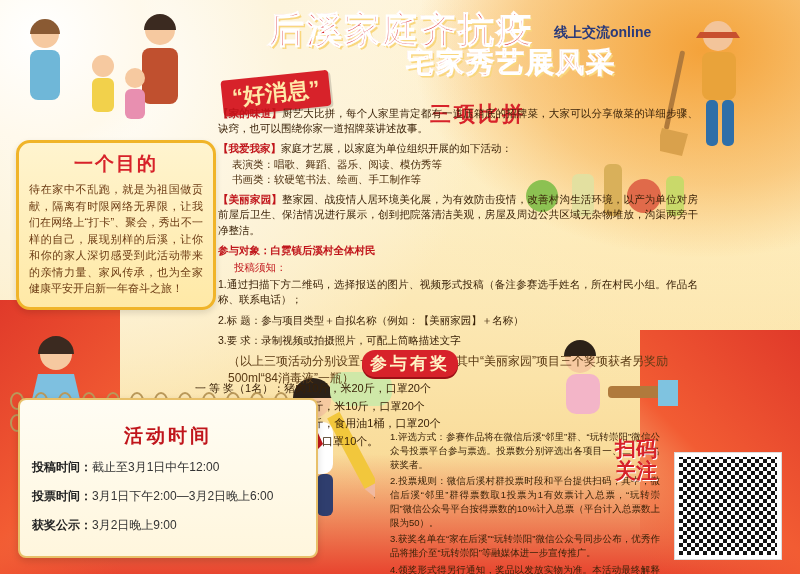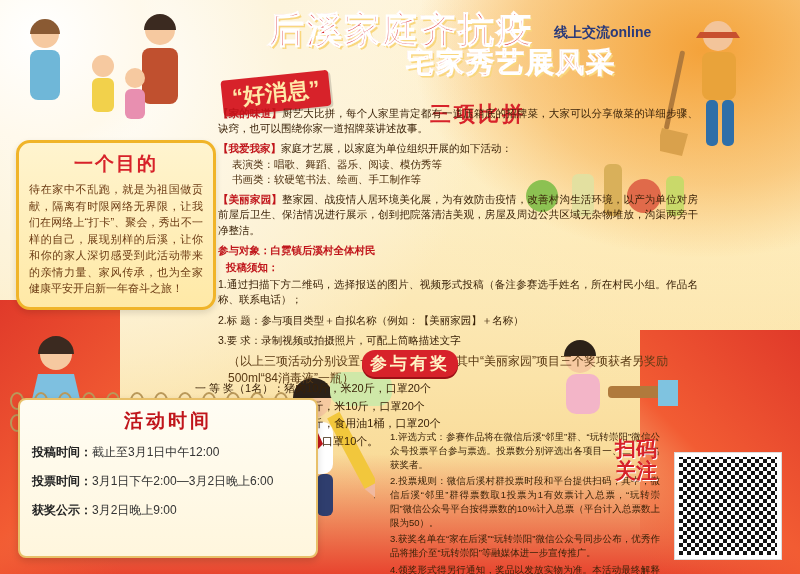--- a/index.html
+++ b/index.html
@@ -88,21 +88,21 @@
 
   
   .content{
     position:absolute;left:218px;top:106px;width:480px;
     font-size:10.5px;color:#3a2208;line-height:1.45;
   }
   .c-row{margin-bottom:5px;text-align:justify;}
   .tagname{color:#c0151b;font-weight:bold;}
   .sub{display:block;padding-left:14px;color:#4a2c0c;}
   .target{color:#c0151b;font-weight:bold;margin:4px 0 2px;}
-  .notice-title{color:#c0151b;font-weight:bold;margin:2px 8px;}
+  .notice-title{color:#c0151b;font-weight:normal;margin:2px 16px;}
   .note-small{font-size:12px;color:#5a3a14;padding-left:10px;}
 
   
   .prize-banner{
     position:absolute;left:300px;top:350px;width:220px;height:26px;
     text-align:center;
   }
   .prize-banner span{
     display:inline-block;background:#d7222a;color:#fff3c4;font-size:17px;font-weight:bold;
     letter-spacing:3px;padding:2px 8px;border-radius:13px;
@@ -122,21 +122,21 @@
 
   
   .time-card{
     position:absolute;left:18px;top:398px;width:300px;height:160px;
     background:linear-gradient(180deg,#fffdf4 0%,#fff6dd 100%);
     border:2px solid #e8c069;border-radius:8px;
     box-shadow:0 3px 7px rgba(0,0,0,.15);
     padding:8px 12px;box-sizing:border-box;
   }
   .time-title{
-    color:#c0151b;font-size:19px;font-weight:bold;letter-spacing:3px;text-align:center;margin:0 0 10px;
+    color:#c0151b;font-size:19px;font-weight:bold;letter-spacing:3px;text-align:center;margin:15px 0 10px;
   }
   .time-row{font-size:12px;color:#333;margin-bottom:12px;}
   .time-row b{color:#222;}
   .spiral{
     position:absolute;left:10px;top:392px;width:300px;height:14px;
   }
   .spiral i{
     display:inline-block;width:10px;height:14px;border:2px solid #b9985a;border-radius:50%;
     margin-right:10px;background:transparent;
   }

